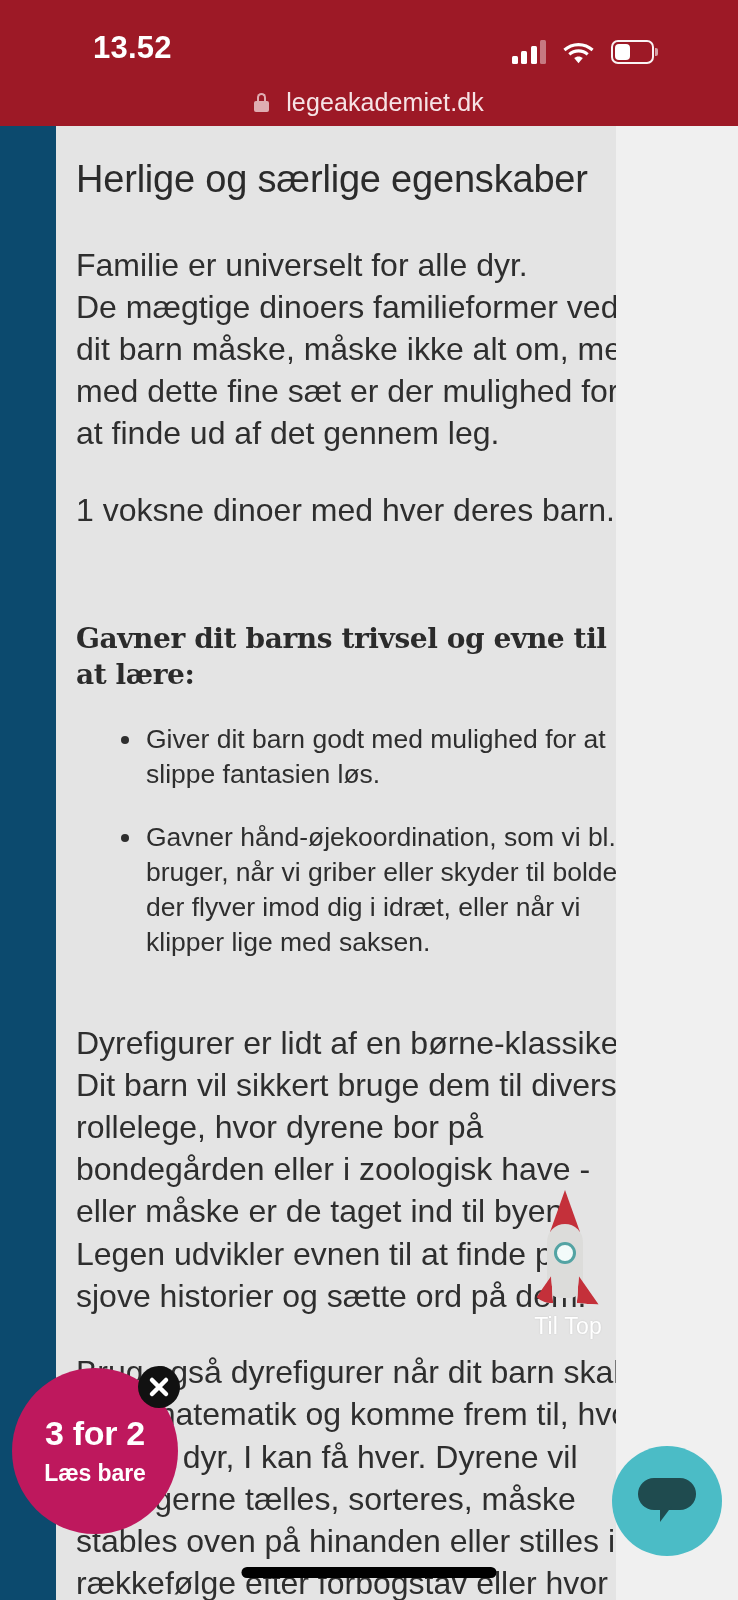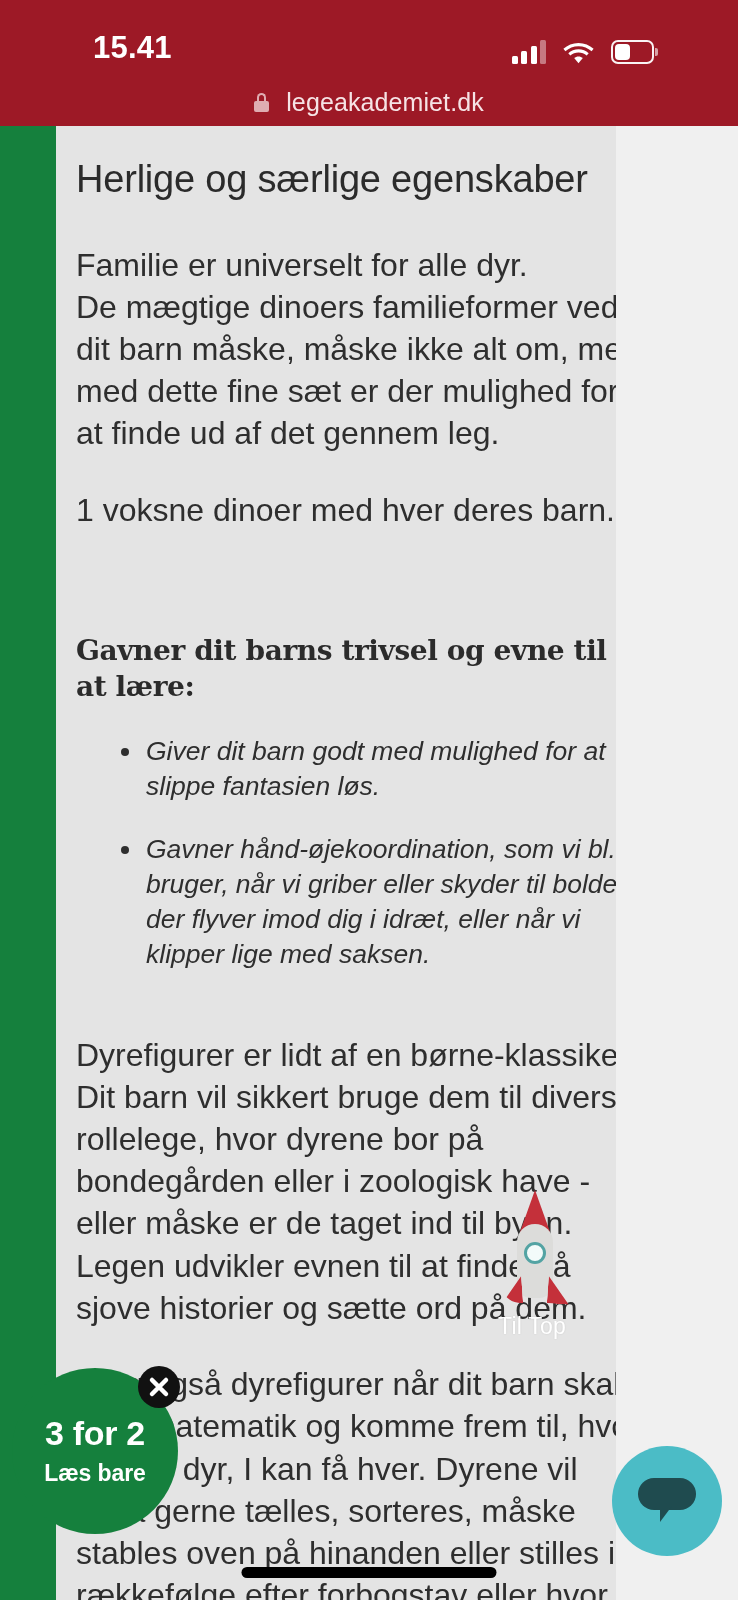--- a/index.html
+++ b/index.html
@@ -67,21 +67,21 @@
     background:#f2d6d9; border-radius:2px;
   }
   .url-text {
     color:#f6e3e5; font-size:25px; letter-spacing:0.1px;
   }
 
   
   .page-scroll {
     position:absolute; top:126px; left:0;
     width:616px; height:1474px;
-    background:#15803d;
+    background:#0c4a6e;
     overflow:hidden;
   }
   .content-card {
     position:absolute; top:0; left:56px;
     width:633px; min-height:1474px;
     background:#e4e4e4;
   }
   .content-inner {
     padding:30px 44px 0 20px;
   }
@@ -94,43 +94,41 @@
   p.body-text {
     font-size:32px; line-height:1.32; color:#2e2e2e;
     margin-bottom:34px;
   }
 
   h2.section-head {
     font-family:"DejaVu Serif", serif;
     font-size:28px; font-weight:700; color:#2b2b2b;
     letter-spacing:-0.4px; line-height:1.3;
     margin-bottom:28px;
-    margin-top:12px;
   }
   ul.feature-list { list-style:none; margin:0 0 10px 0; padding:0; }
   ul.feature-list li {
     position:relative;
     padding-left:70px;
     font-size:26.5px; line-height:1.32; color:#2e2e2e;
     margin-bottom:28px;
-    font-style:italic;
   }
   ul.feature-list li::before {
     content:""; position:absolute; left:45px; top:14px;
     width:8px; height:8px; border-radius:50%; background:#2e2e2e;
   }
   .spacer-lg { height:56px; }
   .spacer-md { height:34px; }
   .spacer-sm { height:18px; }
 
   
   .to-top {
     position:absolute; right:14px; top:1064px;
     width:104px; height:150px;
-    display:flex; flex-direction:column; align-items:flex-start;
+    display:flex; flex-direction:column; align-items:flex-end;
     z-index:25;
     gap:48px;
   }
   .rocket { position:relative; width:74px; height:118px; }
   .rocket .nose {
     position:absolute; left:22px; top:0;
     width:0; height:0;
     border-left:15px solid transparent;
     border-right:15px solid transparent;
     border-bottom:42px solid #c4303a;
@@ -164,21 +162,21 @@
   .to-top-label {
     margin-top:2px;
     color:#ffffff; font-size:23px; letter-spacing:0.2px;
     text-shadow:0 0 2px rgba(0,0,0,0.12);
   }
 
   
   .promo-badge {
     position:absolute; left:12px; bottom:66px;
     width:166px; height:166px; border-radius:50%;
-    background:#15803d;
+    background:#be185d;
     display:flex; flex-direction:column;
     align-items:center; justify-content:center;
     z-index:30;
   }
   .promo-title {
     color:#ffffff; font-size:34px; font-weight:700;
     letter-spacing:-0.3px; line-height:1.1;
   }
   .promo-sub {
     color:#ffffff; font-size:23px; font-weight:700;
@@ -221,21 +219,21 @@
     width:255px; height:11px; border-radius:6px;
     background:#000000; z-index:50;
   }
 </style>
 </head>
 <body>
 
 <div class="browser-chrome">
 
   <div class="status-bar">
-    <div class="status-time">15.41</div>
+    <div class="status-time">13.52</div>
 
     <div class="status-icons">
       <span class="signal">
         <i></i>
           <i></i>
           <i></i>
           <i></i>
       </span>
       <span class="wifi">
         <svg width="31" height="23" viewBox="0 0 31 23">

